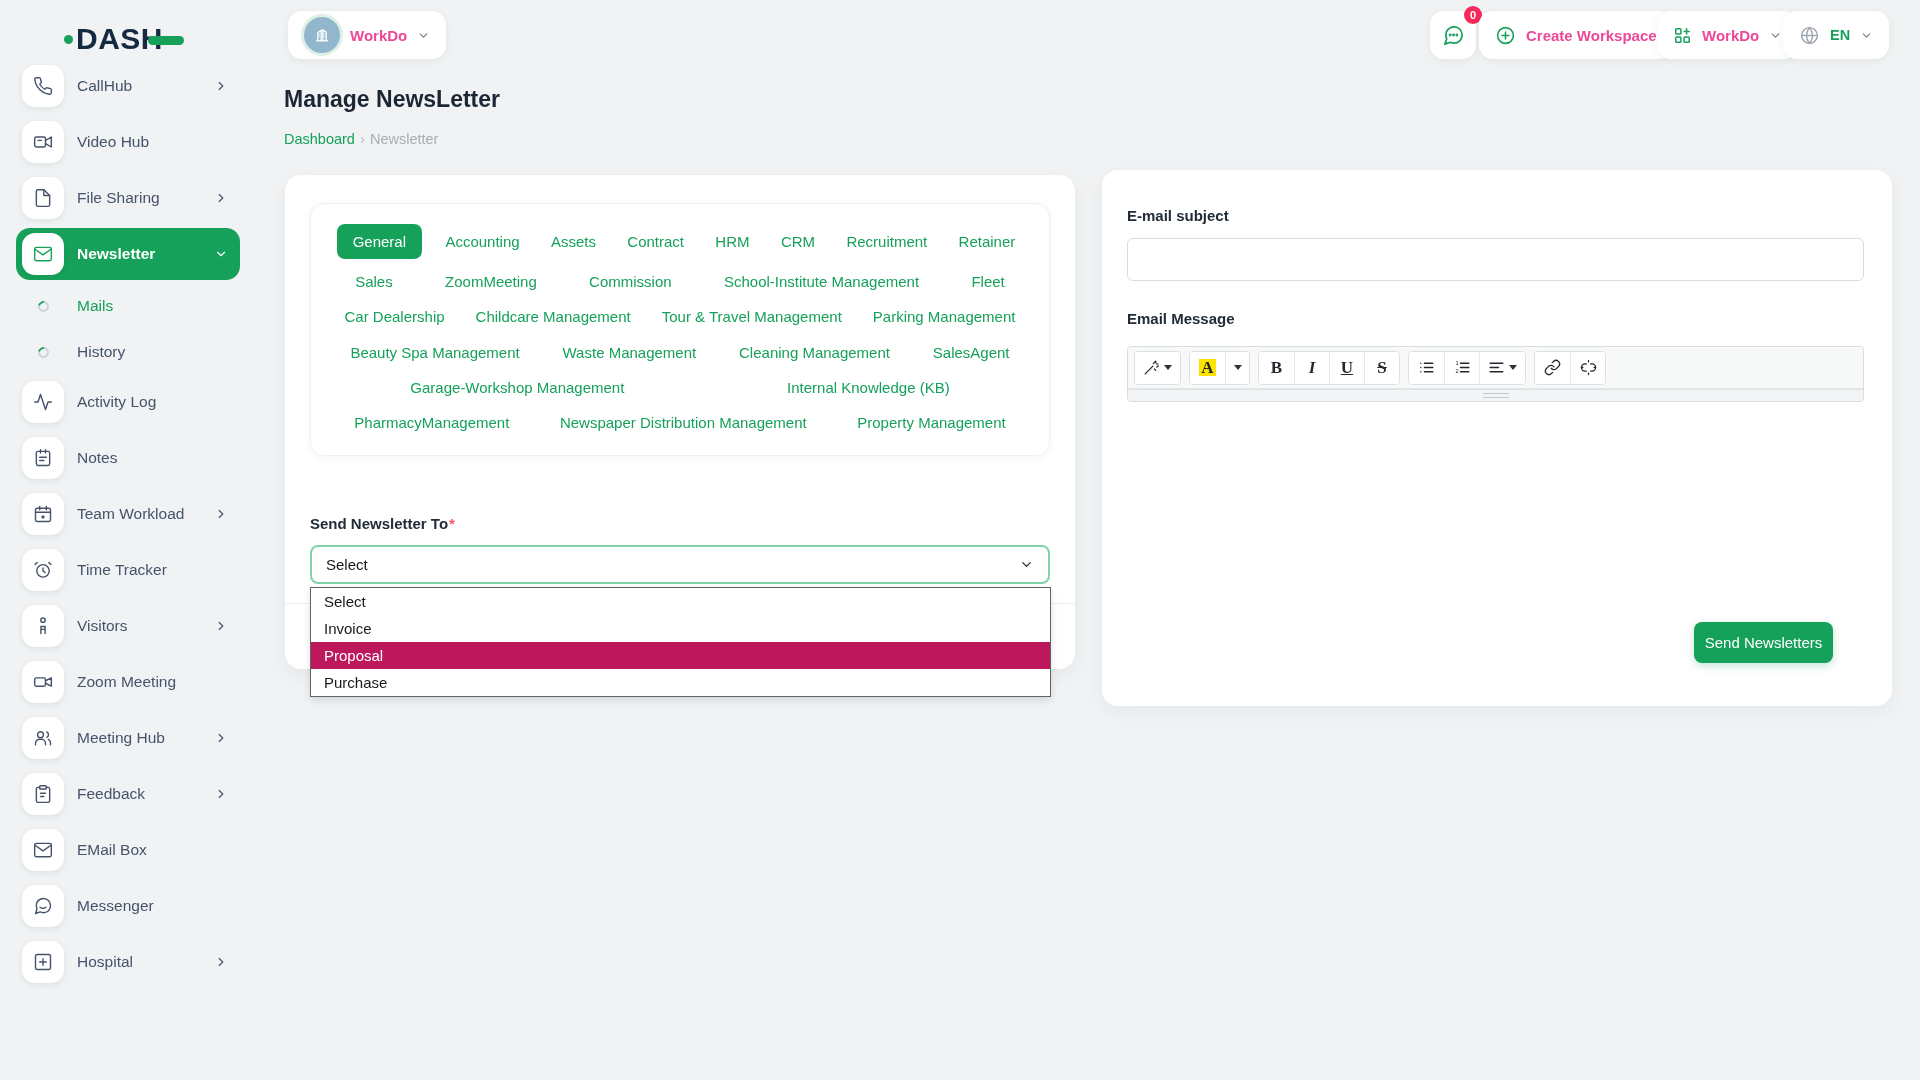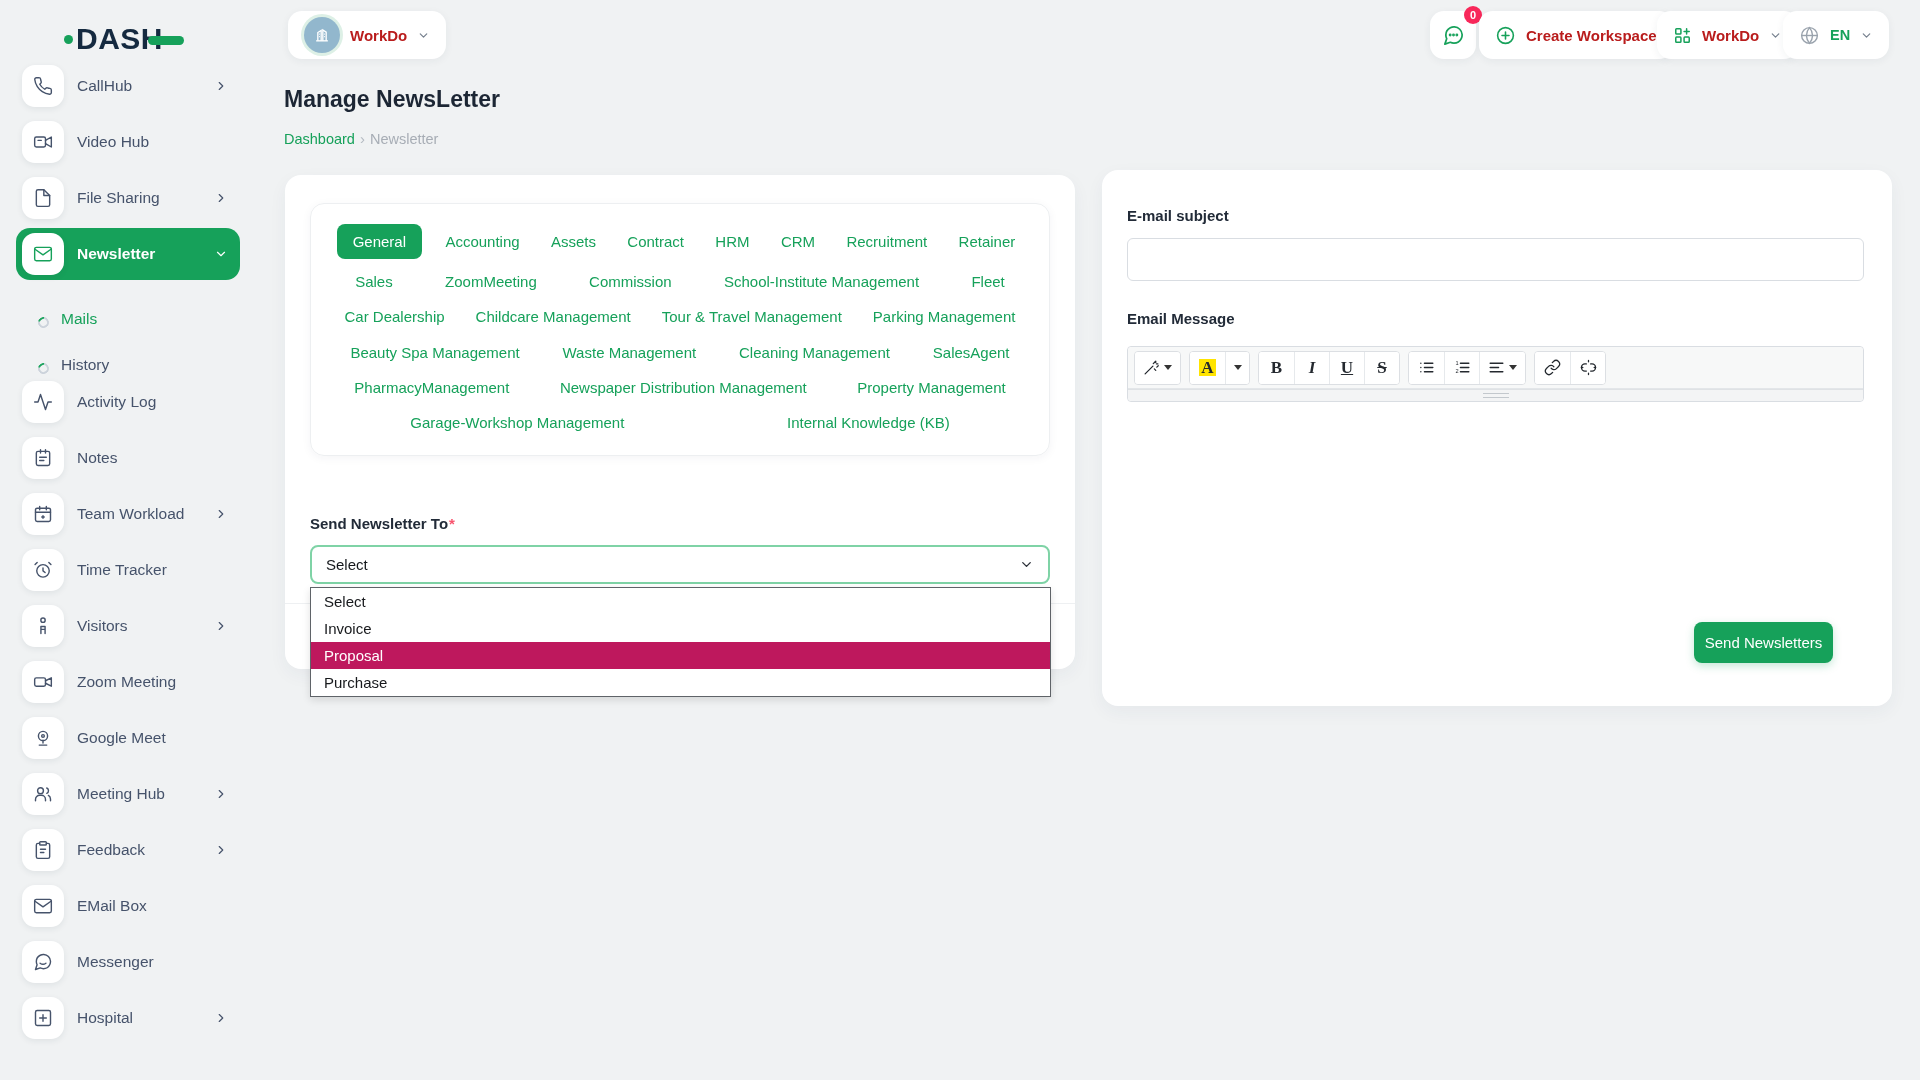--- a/index.html
+++ b/index.html
@@ -9,21 +9,21 @@
 
   
   .logo { position:absolute; left:64px; top:22px; display:flex; align-items:center; cursor:pointer; }
   .logo-dot { width:9px; height:9px; border-radius:50%; background:#16a15a; margin-right:3px; }
   .logo-text { font-size:30px; font-weight:800; letter-spacing:0.5px; color:#152a40; }
   .logo-bar { width:36px; height:9px; border-radius:5px; background:#16a15a; margin-left:-15px; margin-top:2px; }
 
   .pill { position:absolute; top:11px; height:48px; background:#fff; border-radius:14px;
           box-shadow:0 2px 8px rgba(35,50,70,.06); display:flex; align-items:center;
           gap:10px; padding:0 16px; cursor:pointer; }
-  .pill-label { font-size:15px; font-weight:600; color:#b91c1c; }
+  .pill-label { font-size:15px; font-weight:600; color:#ec4899; }
   .caret-svg { width:13px; height:13px; stroke:#76808e; stroke-width:2.2; fill:none; stroke-linecap:round; stroke-linejoin:round; }
 
   .ws-avatar { width:36px; height:36px; border-radius:50%; background:#92b7cd; box-shadow:0 0 0 3px #ddf0e6;
                display:flex; align-items:center; justify-content:center; }
 
   .chat-btn { left:1430px; width:46px; justify-content:center; padding:0; }
   .chat-badge { position:absolute; top:-5px; right:-6px; min-width:18px; height:18px; border-radius:9px;
                 background:#f8285a; color:#fff; font-size:11px; font-weight:700; display:flex;
                 align-items:center; justify-content:center; padding:0 4px; }
 
@@ -38,21 +38,21 @@
                padding:0 12px 0 6px; border-radius:14px; cursor:pointer; color:#46536b; }
   .icon-box { width:42px; height:42px; border-radius:13px; background:#fff; flex:0 0 42px;
               box-shadow:0 2px 6px rgba(30,45,70,.08); display:flex; align-items:center; justify-content:center; }
   .icon-box svg { width:20px; height:20px; stroke:#46536b; stroke-width:1.7; fill:none; stroke-linecap:round; stroke-linejoin:round; }
   .side-label { flex:1; font-size:15.5px; font-weight:500; color:#46536b; }
   .side-chev { width:14px; height:14px; stroke:#46536b; stroke-width:2; fill:none; stroke-linecap:round; stroke-linejoin:round; }
   .side-item.active { background:#16a15a; }
   .side-item.active .side-label { color:#fff; font-weight:700; }
   .side-item.active .icon-box svg { stroke:#16a15a; }
   .side-item.active .side-chev { stroke:#fff; }
-  .side-sub { height:44px; margin:0 16px 2px 16px; display:flex; align-items:flex-end; gap:12px;
+  .side-sub { height:44px; margin:0 16px 2px 16px; display:flex; align-items:center; gap:28px;
               padding-left:22px; cursor:pointer; }
   .ring { width:11px; height:11px; border-radius:50%; border:2.5px solid #ccd3db; border-top-color:#1fa45f;
           transform:rotate(-35deg); flex:0 0 11px; }
   .sub-label { font-size:15.5px; font-weight:500; color:#46536b; }
   .side-sub.active .sub-label { color:#16a15a; }
 
   
   .page-title { position:absolute; left:284px; top:86px; font-size:23px; font-weight:700; color:#1c2634; }
   .breadcrumb { position:absolute; left:284px; top:130px; display:flex; align-items:center; gap:5px; font-size:14.5px; }
   .crumb-link { color:#16a15a; cursor:pointer; }
@@ -308,30 +308,20 @@
     <div class="side-item">
       <span class="icon-box">
           <svg viewBox="0 0 24 24">
             <rect x="2" y="7" width="13" height="10" rx="2"></rect>
             <path d="M15 10.5L22 7v10l-7-3.5"></path>
           </svg>
         </span>
       <span class="side-label">Zoom Meeting</span>
     </div>
 
-    <div class="side-item">
-      <span class="icon-box">
-          <svg viewBox="0 0 24 24">
-            <circle cx="12" cy="9.5" r="5.5"></circle>
-            <circle cx="12" cy="9.5" r="1.6"></circle>
-            <path d="M12 15v3M7.5 20.5h9"></path>
-          </svg>
-        </span>
-      <span class="side-label">Google Meet</span>
-    </div>
 
     <div class="side-item">
       <span class="icon-box">
           <svg viewBox="0 0 24 24">
             <circle cx="9" cy="8" r="3.5"></circle>
             <path d="M3 20v-1.5a5 5 0 0 1 5-5h2a5 5 0 0 1 5 5V20"></path>
             <path d="M16.5 4.8a3.5 3.5 0 0 1 0 6.4M18.5 13.7a5 5 0 0 1 2.5 4.3V20"></path>
           </svg>
         </span>
       <span class="side-label">Meeting Hub</span>
@@ -422,27 +412,27 @@
         <span class="tag">Tour &amp; Travel Management</span>
         <span class="tag">Parking Management</span>
       </div>
       <div class="tag-row">
         <span class="tag">Beauty Spa Management</span>
         <span class="tag">Waste Management</span>
         <span class="tag">Cleaning Management</span>
         <span class="tag">SalesAgent</span>
       </div>
       <div class="tag-row">
+        <span class="tag">Garage-Workshop Management</span>
+        <span class="tag">Internal Knowledge (KB)</span>
+      </div>
+      <div class="tag-row">
         <span class="tag">PharmacyManagement</span>
         <span class="tag">Newspaper Distribution Management</span>
         <span class="tag">Property Management</span>
-      </div>
-      <div class="tag-row">
-        <span class="tag">Garage-Workshop Management</span>
-        <span class="tag">Internal Knowledge (KB)</span>
       </div>
     </div>
 
     <div class="field-label send-to-label">
       <span>Send Newsletter To</span><span class="req">*</span>
     </div>
 
     <div class="select-box">
       <span>Select</span>
       <svg class="sel-caret" viewBox="0 0 24 24">

